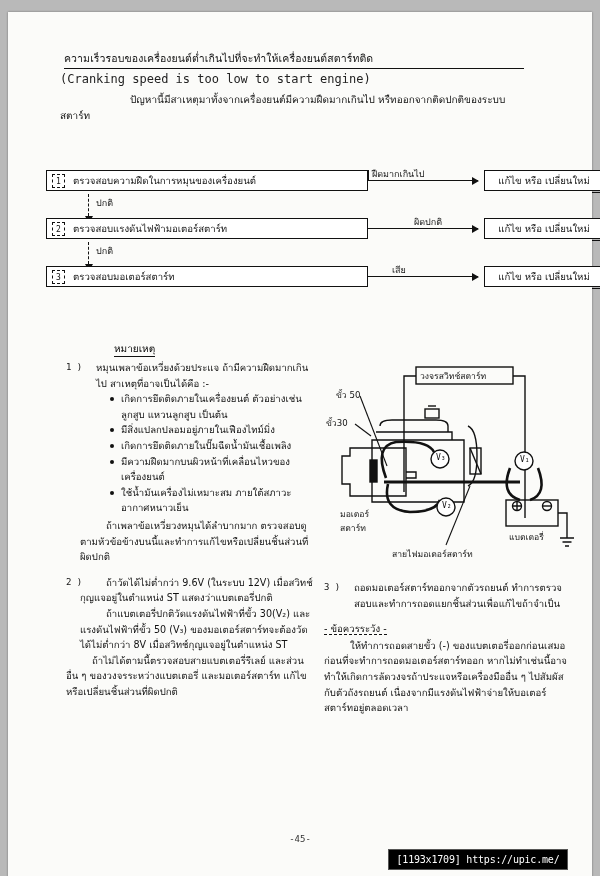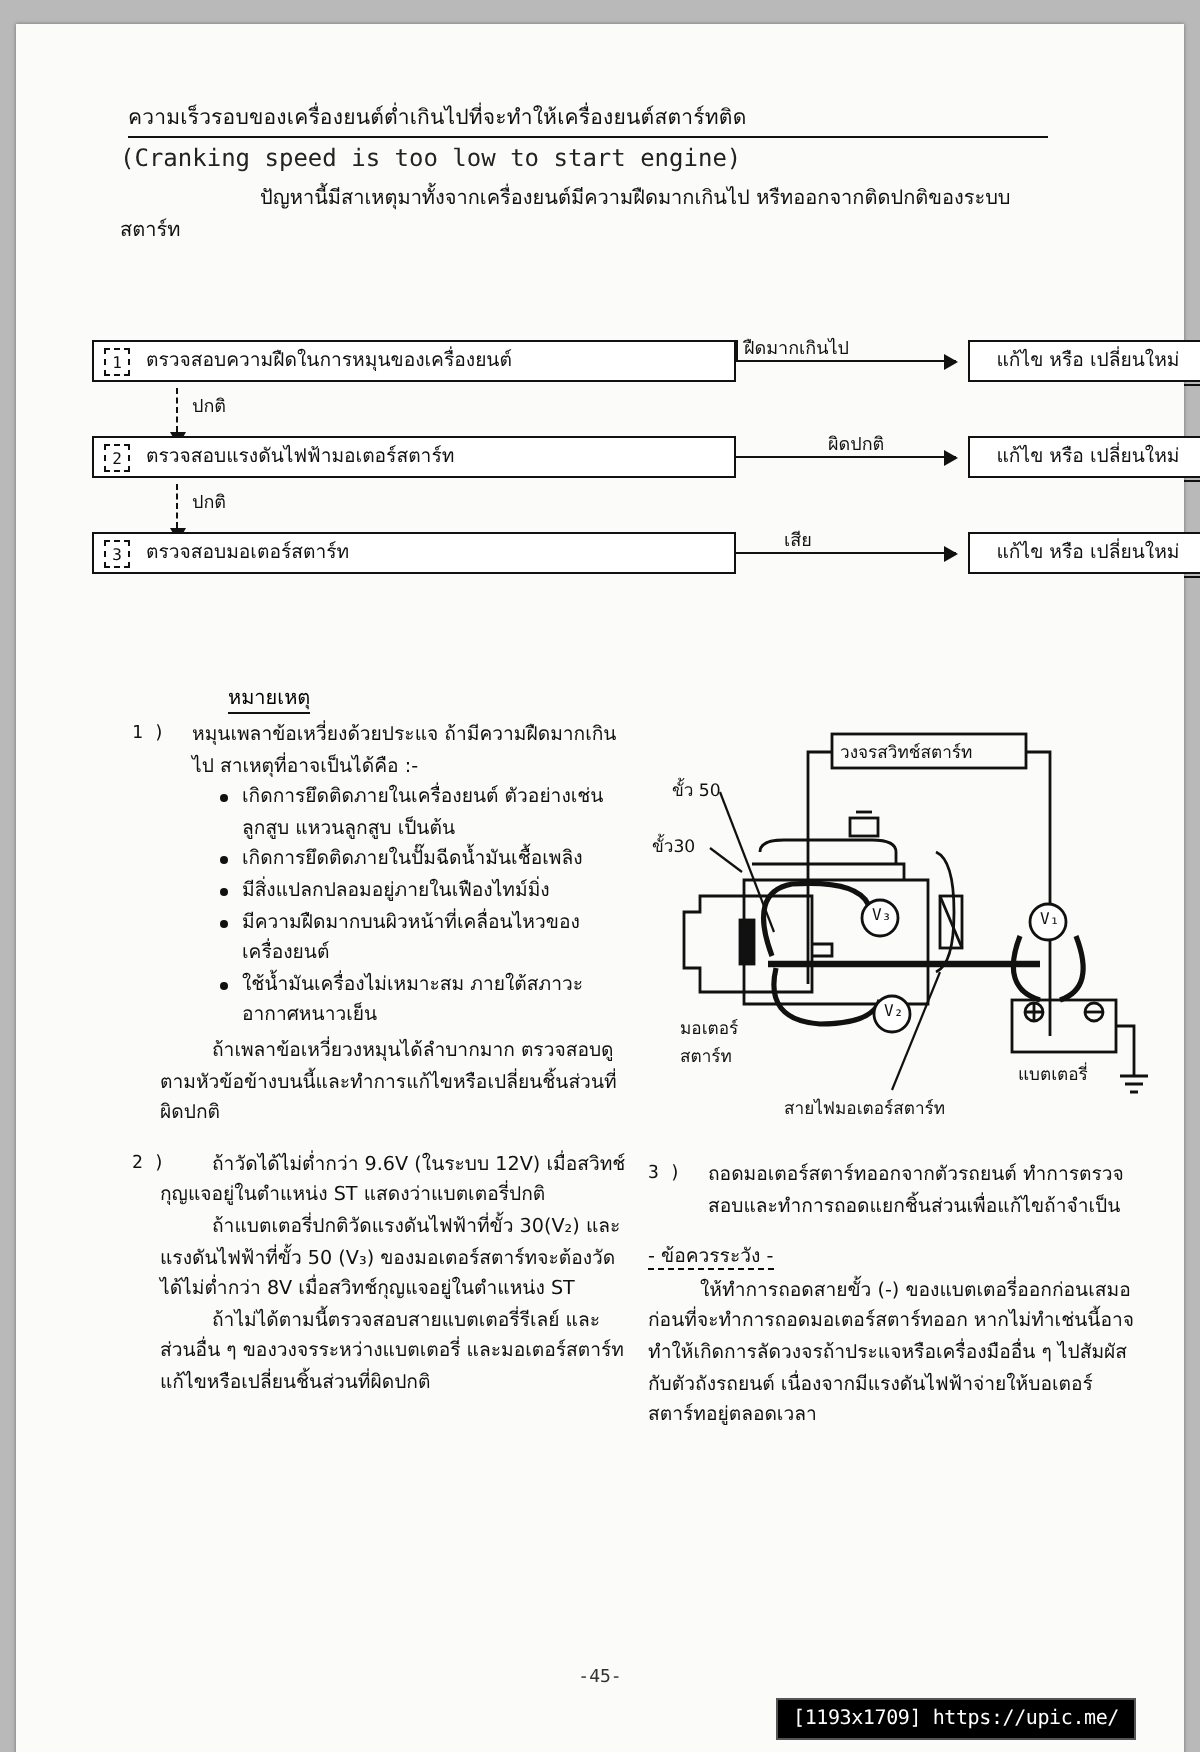--- a/index.html
+++ b/index.html
@@ -169,35 +169,35 @@
 
   <div id="notes-title" class="th">หมายเหตุ</div>
 
   <div id="colL" class="col th">
 
     <div class="item">
       <span class="no">1 )</span>
       <span>หมุนเพลาข้อเหวี่ยงด้วยประแจ ถ้ามีความฝืดมากเกินไป สาเหตุที่อาจเป็นได้คือ :-</span>
       <ul class="bullets">
         <li>เกิดการยึดติดภายในเครื่องยนต์ ตัวอย่างเช่น ลูกสูบ แหวนลูกสูบ เป็นต้น</li>
+        <li>มีสิ่งแปลกปลอมอยู่ภายในเฟืองไทม์มิ่ง</li>
         <li>เกิดการยึดติดภายในปั๊มฉีดน้ำมันเชื้อเพลิง</li>
-        <li>มีสิ่งแปลกปลอมอยู่ภายในเฟืองไทม์มิ่ง</li>
         <li>มีความฝืดมากบนผิวหน้าที่เคลื่อนไหวของเครื่องยนต์</li>
         <li>ใช้น้ำมันเครื่องไม่เหมาะสม ภายใต้สภาวะอากาศหนาวเย็น</li>
       </ul>
     </div>
 
     <div class="para" style="margin-left:14px;">ถ้าเพลาข้อเหวี่ยวงหมุนได้ลำบากมาก ตรวจสอบดูตามหัวข้อข้างบนนี้และทำการแก้ไขหรือเปลี่ยนชิ้นส่วนที่ผิดปกติ</div>
 
     <div class="item" style="margin-top:10px;">
       <span class="no">2 )</span>
     </div>
     <div class="para" style="margin-left:14px;">ถ้าวัดได้ไม่ต่ำกว่า 9.6V (ในระบบ 12V) เมื่อสวิทช์กุญแจอยู่ในตำแหน่ง ST แสดงว่าแบตเตอรี่ปกติ</div>
     <div class="para" style="margin-left:14px;">ถ้าแบตเตอรี่ปกติวัดแรงดันไฟฟ้าที่ขั้ว 30(V₂) และแรงดันไฟฟ้าที่ขั้ว 50 (V₃) ของมอเตอร์สตาร์ทจะต้องวัดได้ไม่ต่ำกว่า 8V เมื่อสวิทช์กุญแจอยู่ในตำแหน่ง ST</div>
-    <div class="para" style="margin-left:14px;">ถ้าไม่ได้ตามนี้ตรวจสอบสายแบตเตอรี่รีเลย์ และส่วนอื่น ๆ ของวงจรระหว่างแบตเตอรี่ และมอเตอร์สตาร์ท แก้ไขหรือเปลี่ยนชิ้นส่วนที่ผิดปกติ</div>
+    <div class="para" style="">ถ้าไม่ได้ตามนี้ตรวจสอบสายแบตเตอรี่รีเลย์ และส่วนอื่น ๆ ของวงจรระหว่างแบตเตอรี่ และมอเตอร์สตาร์ท แก้ไขหรือเปลี่ยนชิ้นส่วนที่ผิดปกติ</div>
   </div>
 
   <div id="colR" class="col th">
     <div class="item">
       <span class="no">3 )</span>
       <span>ถอดมอเตอร์สตาร์ทออกจากตัวรถยนต์ ทำการตรวจสอบและทำการถอดแยกชิ้นส่วนเพื่อแก้ไขถ้าจำเป็น</span>
     </div>
 
     <div class="warn-title">
       <u>- ข้อควรระวัง -</u>

